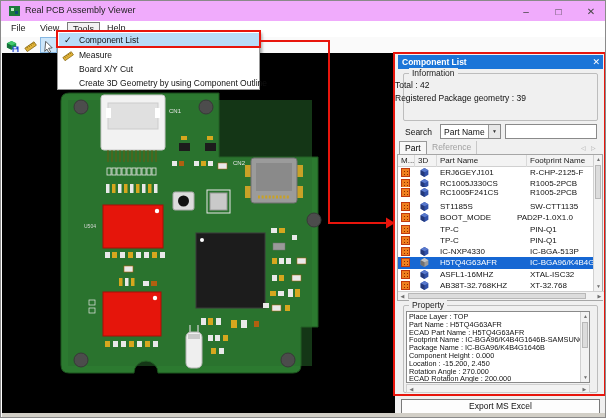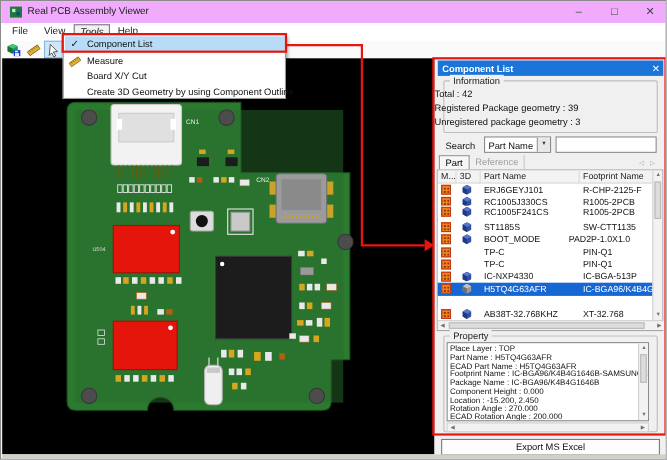--- a/index.html
+++ b/index.html
@@ -10,21 +10,21 @@
   
   .titlebar{position:absolute;left:0;top:0;width:604px;height:20px;background:#f0abfc;}
   .titlebar .title{position:absolute;left:24px;top:4px;font-size:9px;color:#222;}
   .appicon{position:absolute;left:8px;top:4px;}
   .wctrl{position:absolute;right:0;top:0;height:20px;}
   .wbtn{display:inline-block;width:28px;height:20px;text-align:center;font-size:10px;color:#444;line-height:20px;}
 
   
   .menubar{position:absolute;left:0;top:20px;width:604px;height:16px;background:#fff;font-size:9px;color:#222;}
   .mitem{position:absolute;top:1px;height:13px;line-height:13px;padding:0 5px;}
-  .mitem.pressed{border:1px solid #7a7a7a;background:#f2f2f2;font-style:italic;}
+  .mitem.pressed{border:1px solid #7a7a7a;background:#f2f2f2;}
 
   
   .toolbar{position:absolute;left:0;top:36px;width:604px;height:16px;background:#fafafa;}
   .tbtn{position:absolute;top:0px;width:17px;height:16px;padding:1px;border:1px solid transparent;}
   .tbtn.selected{background:#cde6fa;border:1px solid #86b7e2;}
 
   
   .viewport{position:absolute;left:1px;top:52px;width:393px;height:360px;background:#000;}
 
   
@@ -312,21 +312,20 @@
   <div class="panel">
     <div class="ptitle">
       <span>Component List</span>
       <span class="pclose">✕</span>
     </div>
 
     <div class="group" style="left:8px;top:20px;width:195px;height:48px"></div>
     <span class="glabel" style="left:14px;top:15px">Information</span>
     <span class="infoline" style="top:27px">Total : 42</span>
     <span class="infoline" style="top:40px">Registered Package geometry : 39</span>
-    <span class="infoline" style="top:53px">Unregistered package geometry : 3</span>
 
     <span class="slabel">Search</span>
     <div class="sselect">
       <span class="val">Part Name</span>
       <span class="dbtn">▼</span>
     </div>
     <input class="sinput" value="" style="">
 
     <div class="tab active"><span>Part</span></div>
     <div class="tab inactive"><span>Reference</span></div>
@@ -413,20 +412,30 @@
       </div>
       <div class="trow sel" style="top:102.4px">
         <span class="micon"></span>
         <svg class="gicon gray" width="9" height="9" viewBox="0 0 10 10">
             <path class="f1" d="M5 0 9.3 2.4v5.2L5 10 .7 7.6V2.4z"></path>
             <path class="f2" d="M5 0 9.3 2.4 5 4.8.7 2.4z"></path>
             <path class="f3" d="M5 4.8v5.2L.7 7.6V2.4z"></path>
           </svg>
         <span class="cell" style="left:42px;width:86px">H5TQ4G63AFR</span>
         <span class="cell" style="left:132px;width:64px">IC-BGA96/K4B4G164</span>
+      </div>
+      <div class="trow" style="top:113.7px">
+        <span class="micon"></span>
+        <svg class="gicon" width="9" height="9" viewBox="0 0 10 10">
+            <path class="f1" d="M5 0 9.3 2.4v5.2L5 10 .7 7.6V2.4z"></path>
+            <path class="f2" d="M5 0 9.3 2.4 5 4.8.7 2.4z"></path>
+            <path class="f3" d="M5 4.8v5.2L.7 7.6V2.4z"></path>
+          </svg>
+        <span class="cell" style="left:42px;width:86px">ASFL1-16MHZ</span>
+        <span class="cell" style="left:132px;width:64px">XTAL-ISC32</span>
       </div>
       <div class="trow" style="top:125px">
         <span class="micon"></span>
         <svg class="gicon" width="9" height="9" viewBox="0 0 10 10">
             <path class="f1" d="M5 0 9.3 2.4v5.2L5 10 .7 7.6V2.4z"></path>
             <path class="f2" d="M5 0 9.3 2.4 5 4.8.7 2.4z"></path>
             <path class="f3" d="M5 4.8v5.2L.7 7.6V2.4z"></path>
           </svg>
         <span class="cell" style="left:42px;width:86px">AB38T-32.768KHZ</span>
         <span class="cell" style="left:132px;width:64px">XT-32.768</span>

